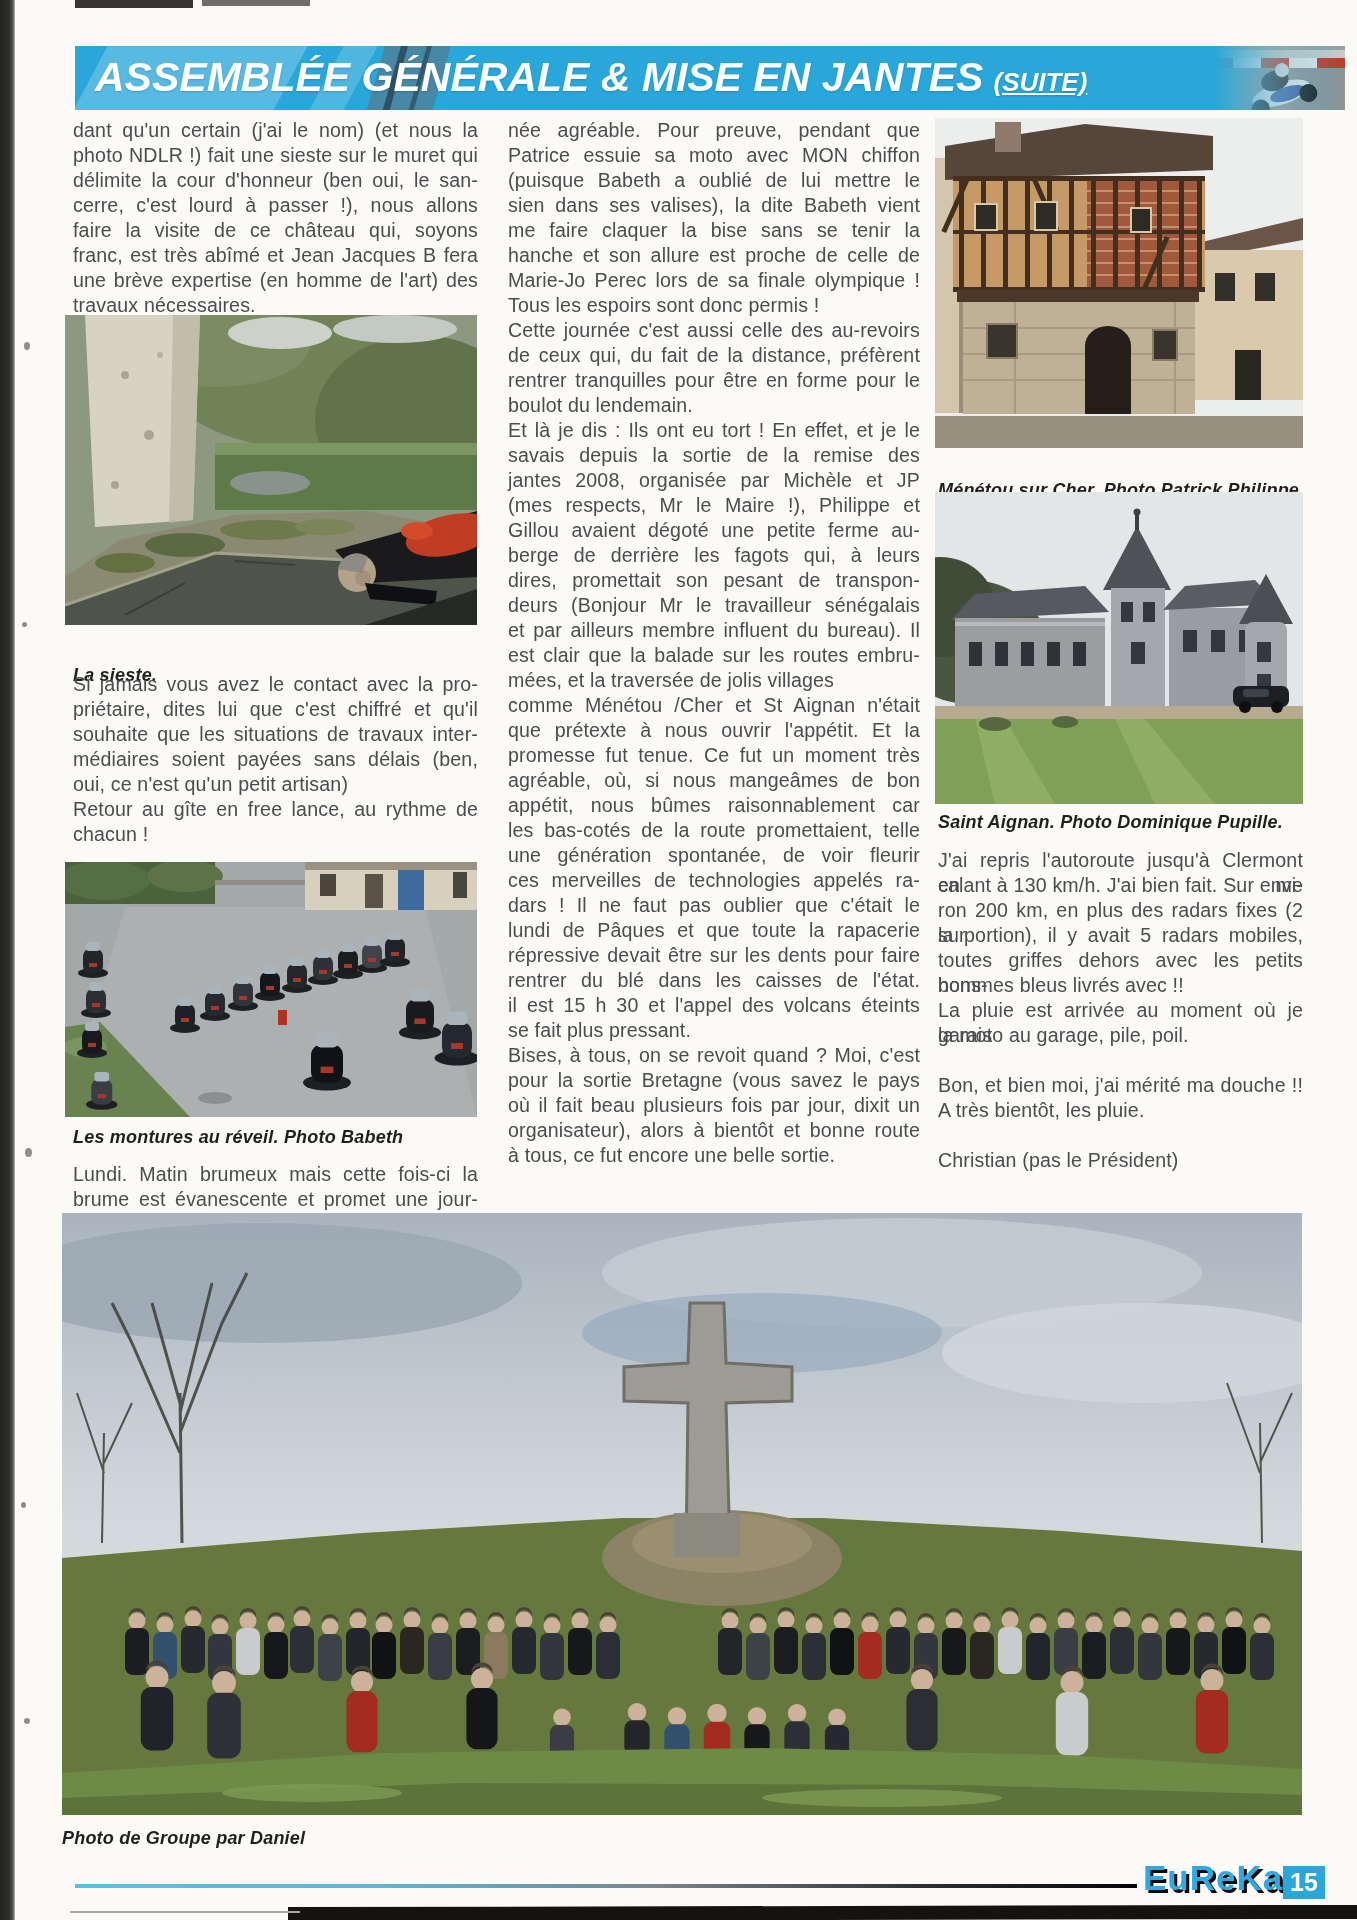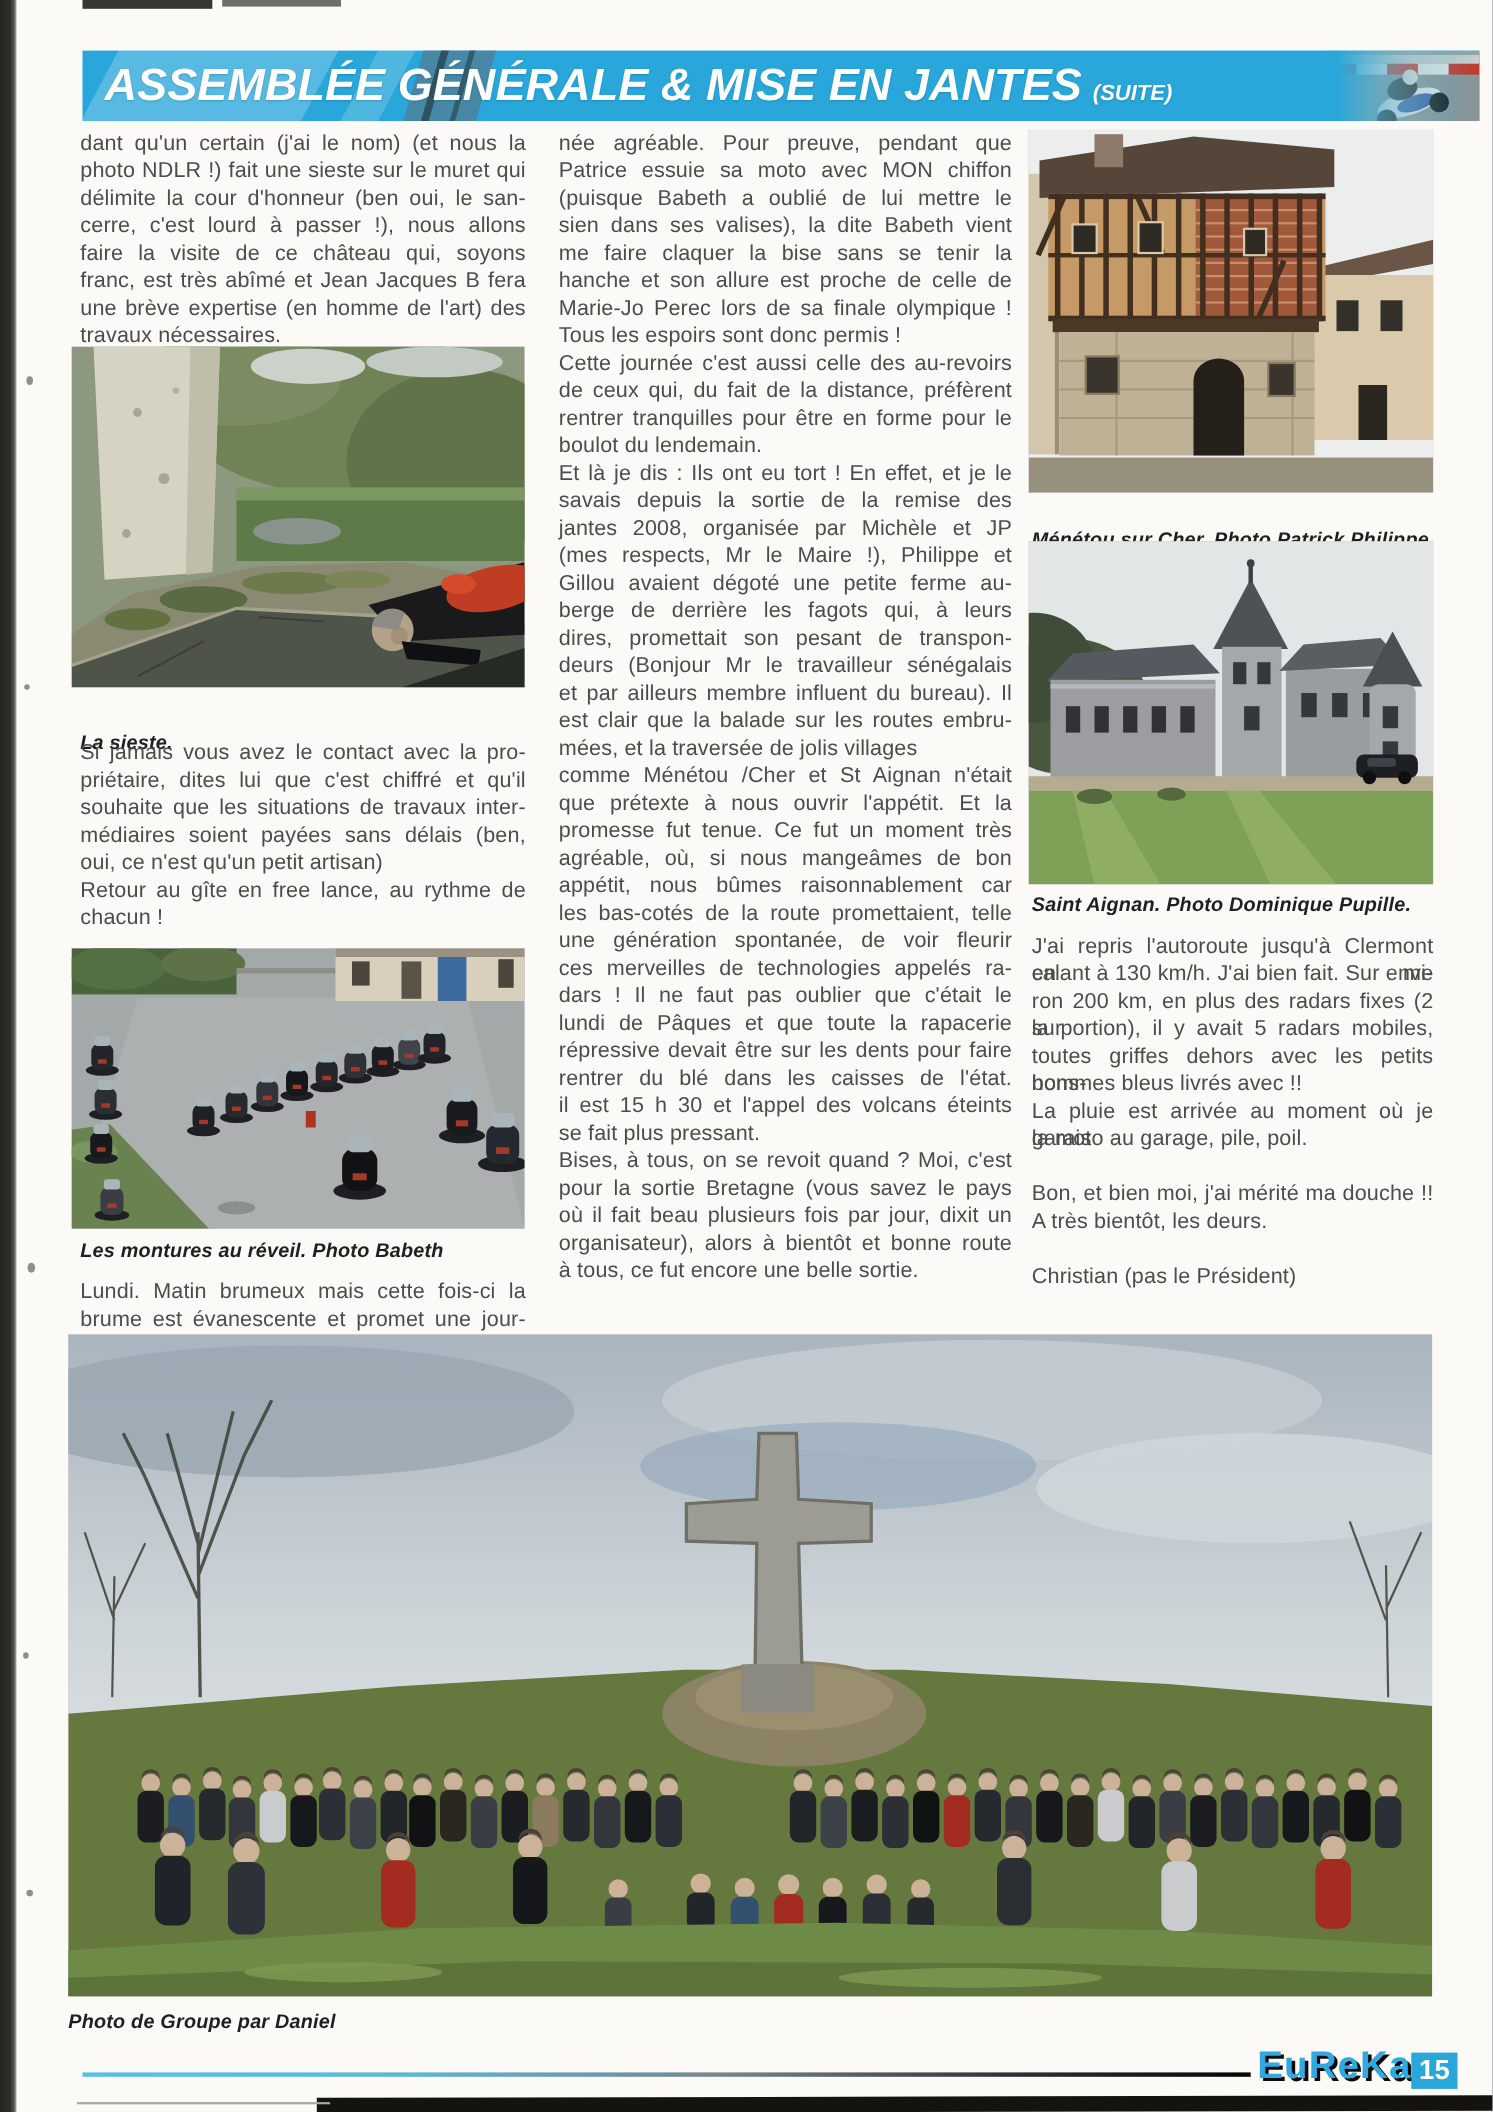--- a/index.html
+++ b/index.html
@@ -16,21 +16,21 @@
   
   .banner{position:absolute;left:75px;top:46px;width:1270px;height:64px;background:#29a7da;overflow:hidden;}
   .banner .stripe1{position:absolute;left:14px;top:-10px;width:200px;height:90px;background:rgba(255,255,255,0.22);transform:skewX(-28deg);}
   .banner .stripe2{position:absolute;left:250px;top:-10px;width:34px;height:90px;background:rgba(255,255,255,0.18);transform:skewX(-28deg);}
   .banner .stripe3{position:absolute;left:300px;top:-10px;width:66px;height:90px;background:rgba(94,112,124,0.55);transform:skewX(-16deg);}
   .banner .stripe4{position:absolute;left:316px;top:-10px;width:7px;height:90px;background:rgba(30,36,40,0.55);transform:skewX(-16deg);}
   .banner .stripe5{position:absolute;left:342px;top:-10px;width:5px;height:90px;background:rgba(30,36,40,0.45);transform:skewX(-16deg);}
   .banner-title{position:absolute;left:20px;top:0;height:64px;line-height:62px;white-space:nowrap;
      font-style:italic;font-weight:800;color:#ffffff;font-size:41px;letter-spacing:0px;
      text-shadow:0 1px 2px rgba(0,60,90,.25);}
-  .banner-title .suffix{font-size:20px;font-weight:800;margin-left:10px;}
+  .banner-title .suffix{font-size:26px;font-weight:800;margin-left:10px;text-decoration:underline;}
   .banner-moto{position:absolute;right:0;top:0;width:235px;height:64px;}
   
   .col{position:absolute;font-size:19.6px;line-height:25px;letter-spacing:.15px;}
   .tline{height:25px;white-space:nowrap;overflow:visible;}
   .tline.j{text-align:justify;text-align-last:justify;white-space:normal;}
   .caption{position:absolute;font-style:italic;font-weight:600;font-size:18px;color:#1f1f1f;letter-spacing:.2px;white-space:nowrap;}
   .photo{position:absolute;overflow:hidden;background:#ccc;}
   .photo svg{display:block;width:100%;height:100%;}
   
   .footer-line{position:absolute;left:75px;top:1884px;width:1062px;height:4px;
@@ -402,21 +402,21 @@
       <div class="tline j">J'ai repris l'autoroute jusqu'à Clermont en me</div>
       <div class="tline j">calant à 130 km/h. J'ai bien fait. Sur envi-</div>
       <div class="tline j">ron 200 km, en plus des radars fixes (2 sur</div>
       <div class="tline j">la portion), il y avait 5 radars mobiles,</div>
       <div class="tline j">toutes griffes dehors avec les petits bons-</div>
       <div class="tline">hommes bleus livrés avec !!</div>
       <div class="tline j">La pluie est arrivée au moment où je garais</div>
       <div class="tline">la moto au garage, pile, poil.</div>
       <div class="tline"></div>
       <div class="tline j">Bon, et bien moi, j'ai mérité ma douche !!</div>
-      <div class="tline">A très bientôt, les deurs.</div>
+      <div class="tline">A très bientôt, les pluie.</div>
       <div class="tline"></div>
       <div class="tline">Christian (pas le Président)</div>
     </div>
 
   <div class="photo" style="left:62px;top:1213px;width:1240px;height:602px;">
     <svg viewBox="0 0 1240 602" preserveAspectRatio="none">
       <defs>
         <linearGradient id="sky" x1="0" y1="0" x2="0" y2="1">
           <stop offset="0" stop-color="#a9b4bf"></stop>
             <stop offset="0.6" stop-color="#cdd4d8"></stop>

